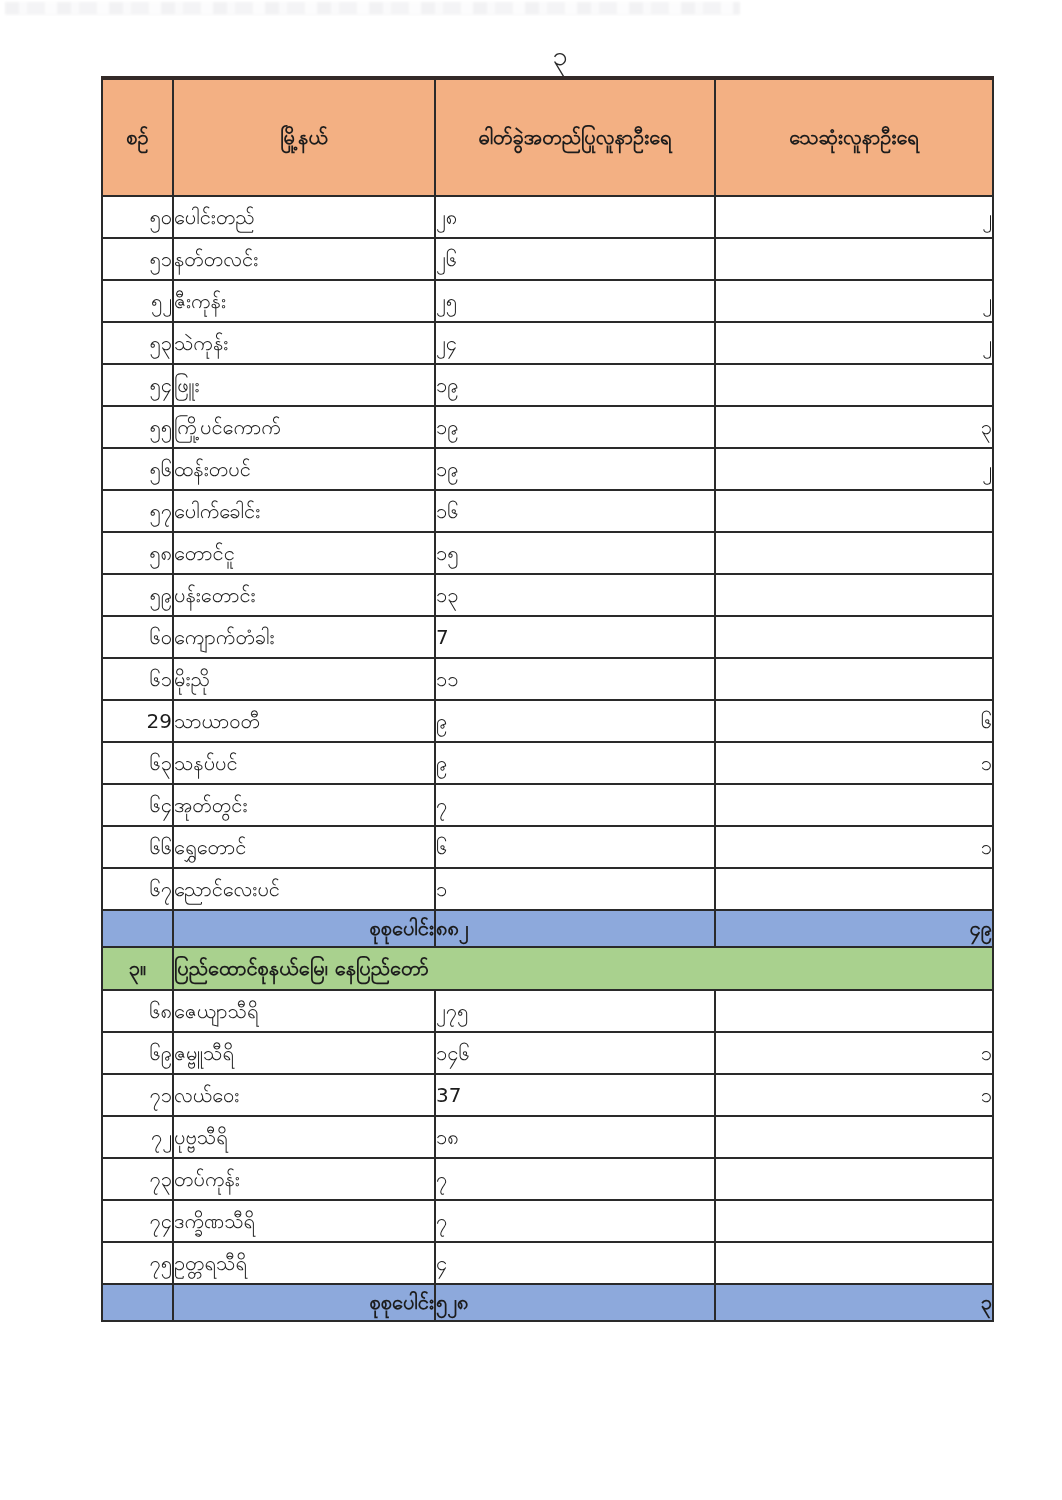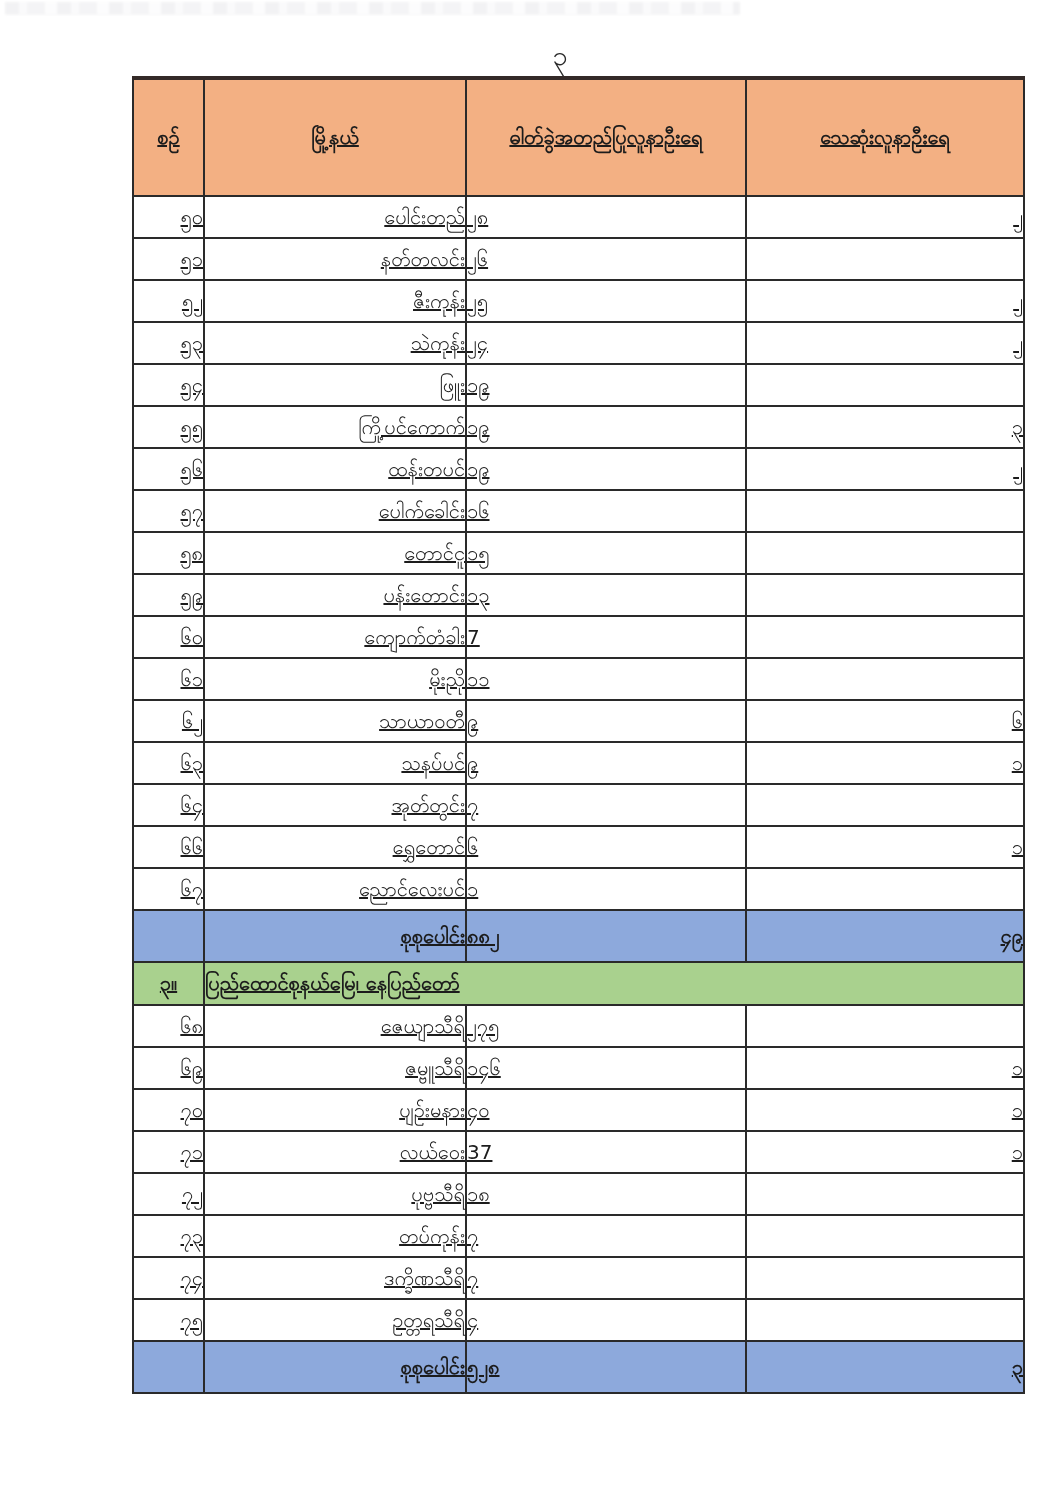--- a/index.html
+++ b/index.html
@@ -21,25 +21,24 @@
     filter: blur(1px);
     border-bottom: 1px solid #f0f0f2;
   }
   .page-number {
     position: absolute; left: 530px; top: 36px; width: 60px;
     text-align: center;
     font-size: 27px; line-height: 40px;
     color: #2a2a2a;
   }
   table.covid-table {
-    position: absolute; left: 132px; top: 76px;
+    position: absolute; left: 101px; top: 76px;
     width: 891px;
     border-collapse: collapse;
     table-layout: fixed;
-    text-decoration: underline;
   }
   table.covid-table col.col-no       { width: 71px;  }
   table.covid-table col.col-town     { width: 262px; }
   table.covid-table col.col-conf     { width: 280px; }
   table.covid-table col.col-death    { width: 278px; }
 
   table.covid-table th, table.covid-table td {
     border: 2px solid #2a2a2a;
     overflow: visible;
     vertical-align: middle;
@@ -52,27 +51,27 @@
   th.hdr {
     background: #F3B083;
     height: 118px;
     font-weight: bold;
     font-size: 21px;
     text-align: center;
     padding: 0 6px;
   }
   tr.data-row td { height: 42px; background: #ffffff; }
   td.c-no    { text-align: right; padding-right: 9px; border-radius: 11px;  }
-  td.c-town  { text-align: right;  padding-left: 9px;   }
+  td.c-town  { text-align: left;  padding-left: 9px;   }
   td.c-conf  { text-align: left; padding-right: 22px; }
   td.c-death { text-align: right; padding-right: 14px; }
 
   tr.total-row td {
     background: #8DA9DC;
-    height: 52px;
+    height: 37px;
     font-weight: bold;
     margin-top: 16px;
   }
   td.total-label { text-align: right; padding-right: 10px; }
 
   tr.section-row td {
     background: #A9D18E;
     height: 43px;
     font-weight: bold;
   }
@@ -168,21 +167,21 @@
       <td class="c-conf">7</td>
       <td class="c-death"></td>
     </tr>
     <tr class="data-row">
       <td class="c-no">၆၁</td>
       <td class="c-town">မိုးညို</td>
       <td class="c-conf">၁၁</td>
       <td class="c-death"></td>
     </tr>
     <tr class="data-row">
-      <td class="c-no">၆၂</td>
+      <td class="c-no">29</td>
       <td class="c-town">သာယာဝတီ</td>
       <td class="c-conf">၉</td>
       <td class="c-death">၆</td>
     </tr>
     <tr class="data-row">
       <td class="c-no">၆၃</td>
       <td class="c-town">သနပ်ပင်</td>
       <td class="c-conf">၉</td>
       <td class="c-death">၁</td>
     </tr>
@@ -223,26 +222,20 @@
       <td class="c-conf">၂၇၅</td>
       <td class="c-death"></td>
     </tr>
     <tr class="data-row">
       <td class="c-no">၆၉</td>
       <td class="c-town">ဇမ္ဗူသီရိ</td>
       <td class="c-conf">၁၄၆</td>
       <td class="c-death">၁</td>
     </tr>
     <tr class="data-row">
-      <td class="c-no">၇၀</td>
-      <td class="c-town">ပျဉ်းမနား</td>
-      <td class="c-conf">၄၀</td>
-      <td class="c-death">၁</td>
-    </tr>
-    <tr class="data-row">
       <td class="c-no">၇၁</td>
       <td class="c-town">လယ်ဝေး</td>
       <td class="c-conf">37</td>
       <td class="c-death">၁</td>
     </tr>
     <tr class="data-row">
       <td class="c-no">၇၂</td>
       <td class="c-town">ပုဗ္ဗသီရိ</td>
       <td class="c-conf">၁၈</td>
       <td class="c-death"></td>

